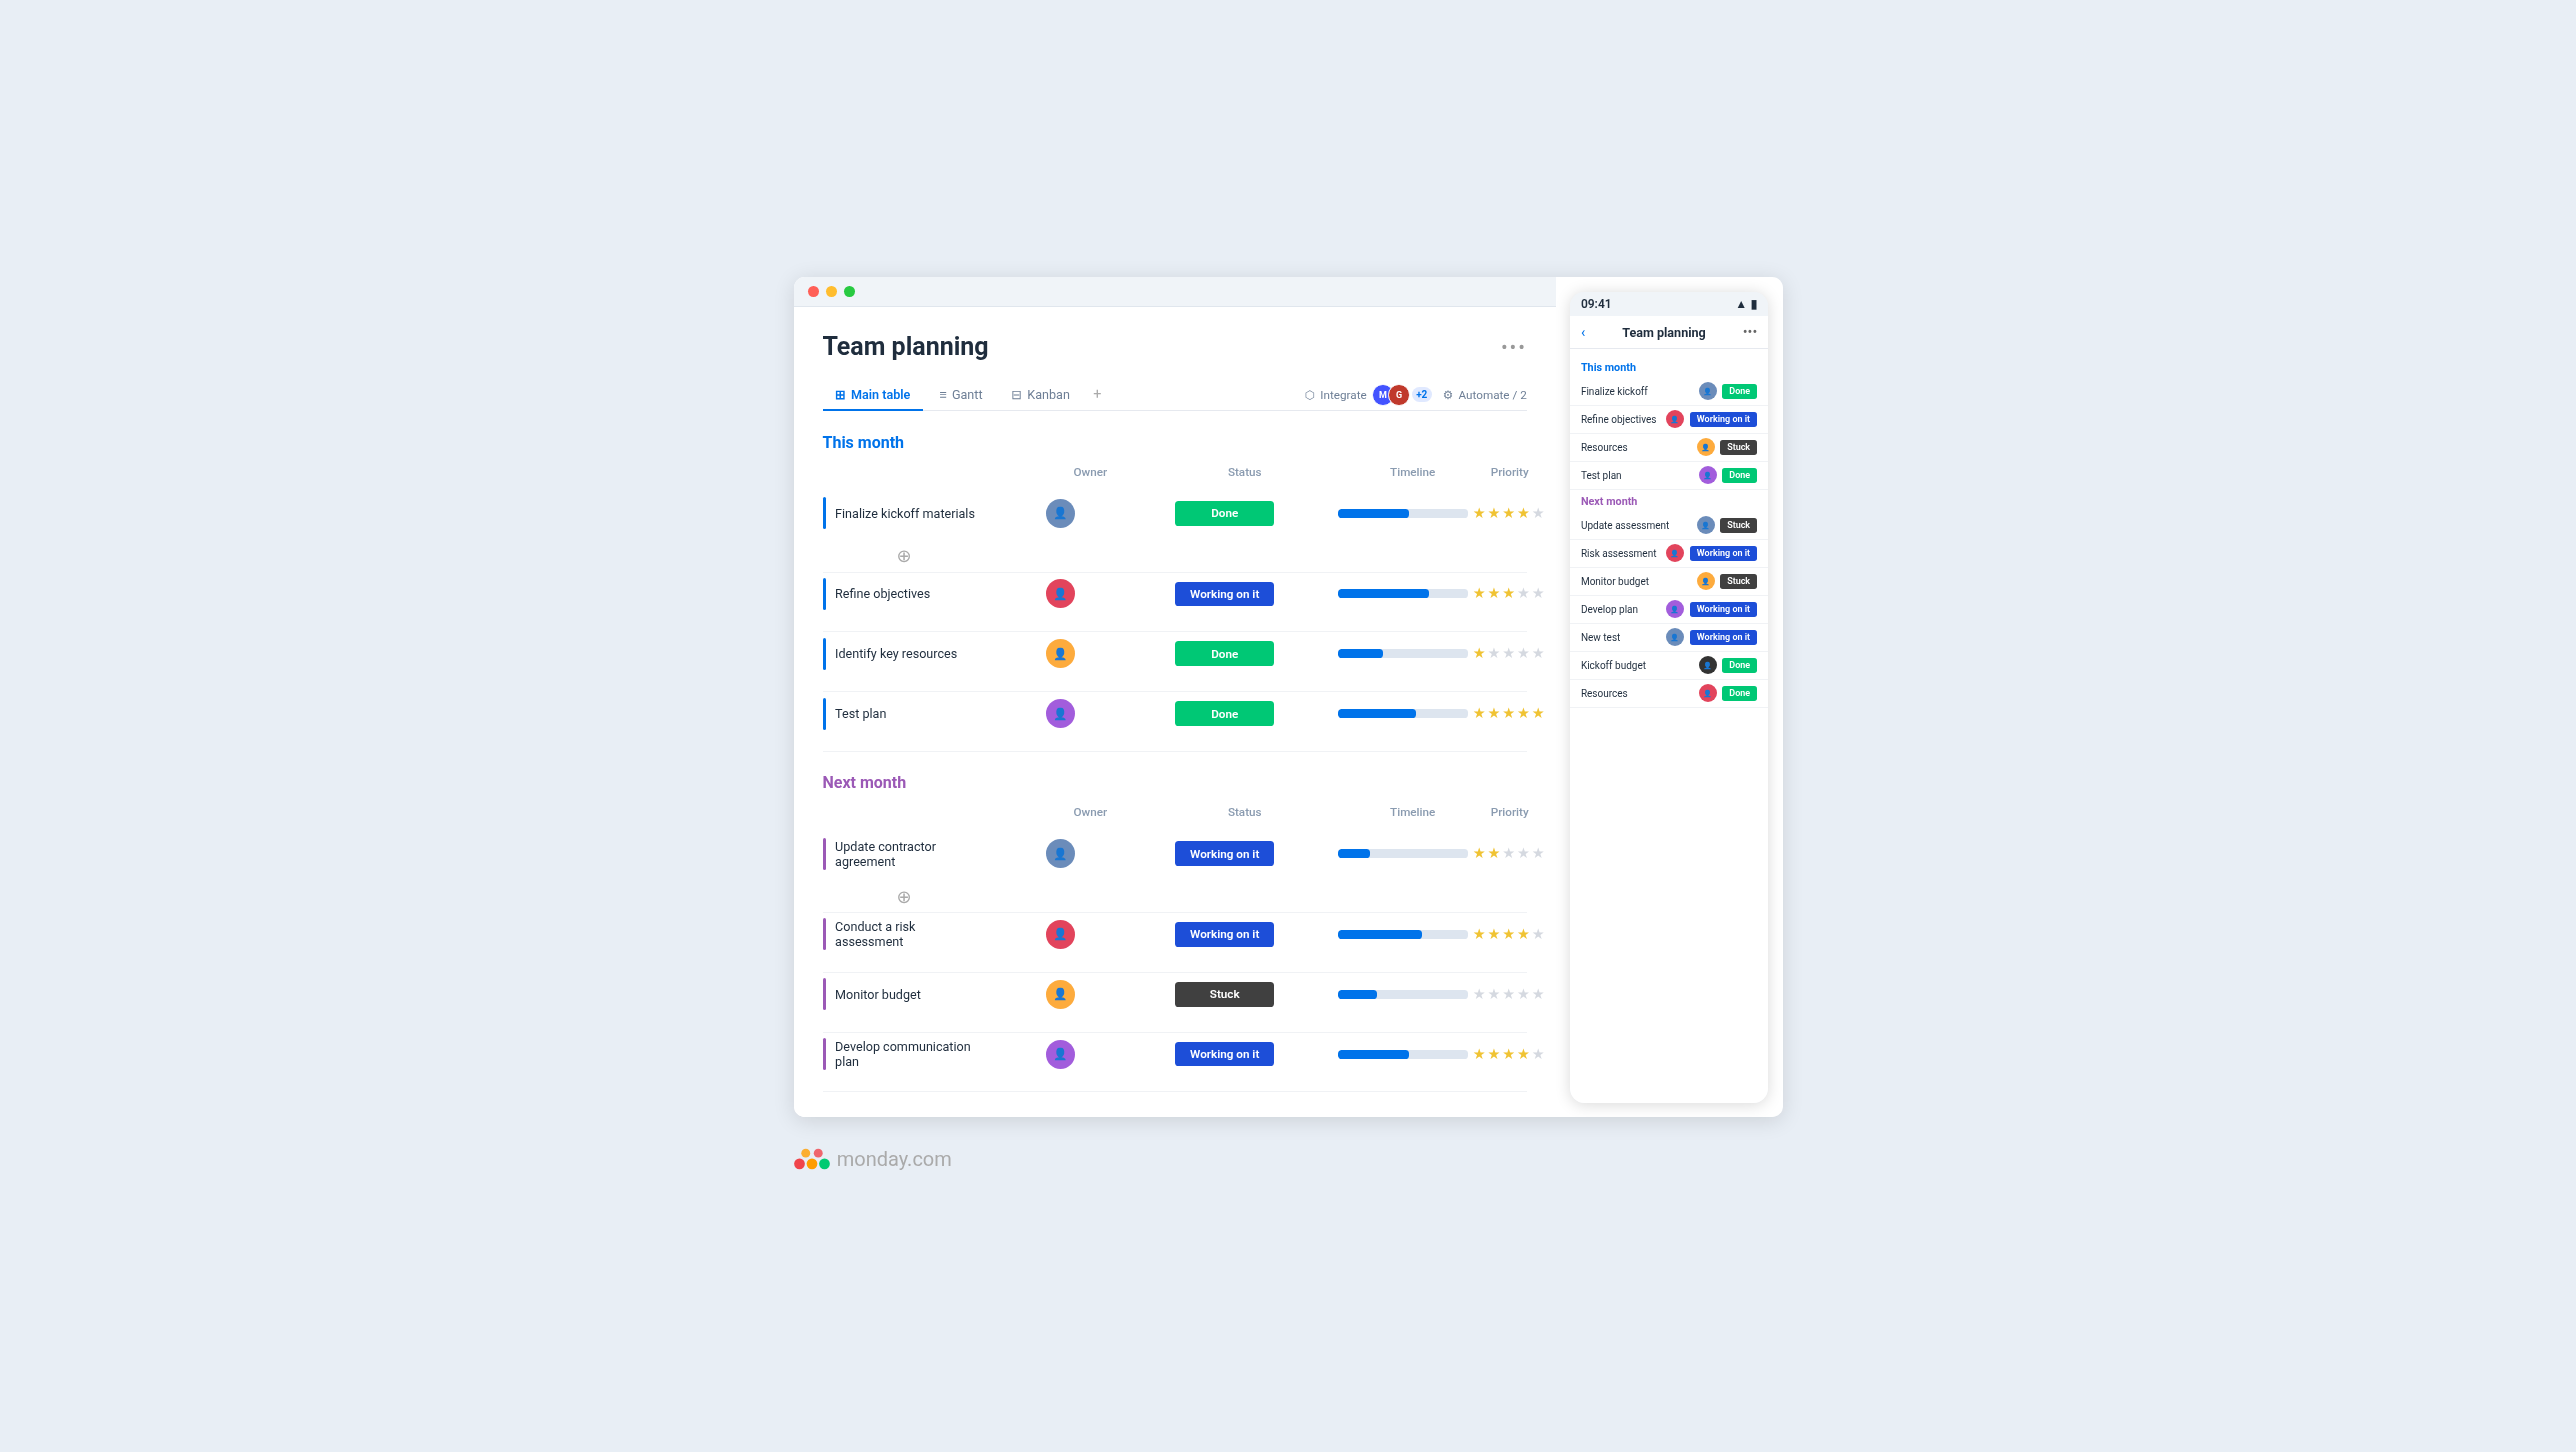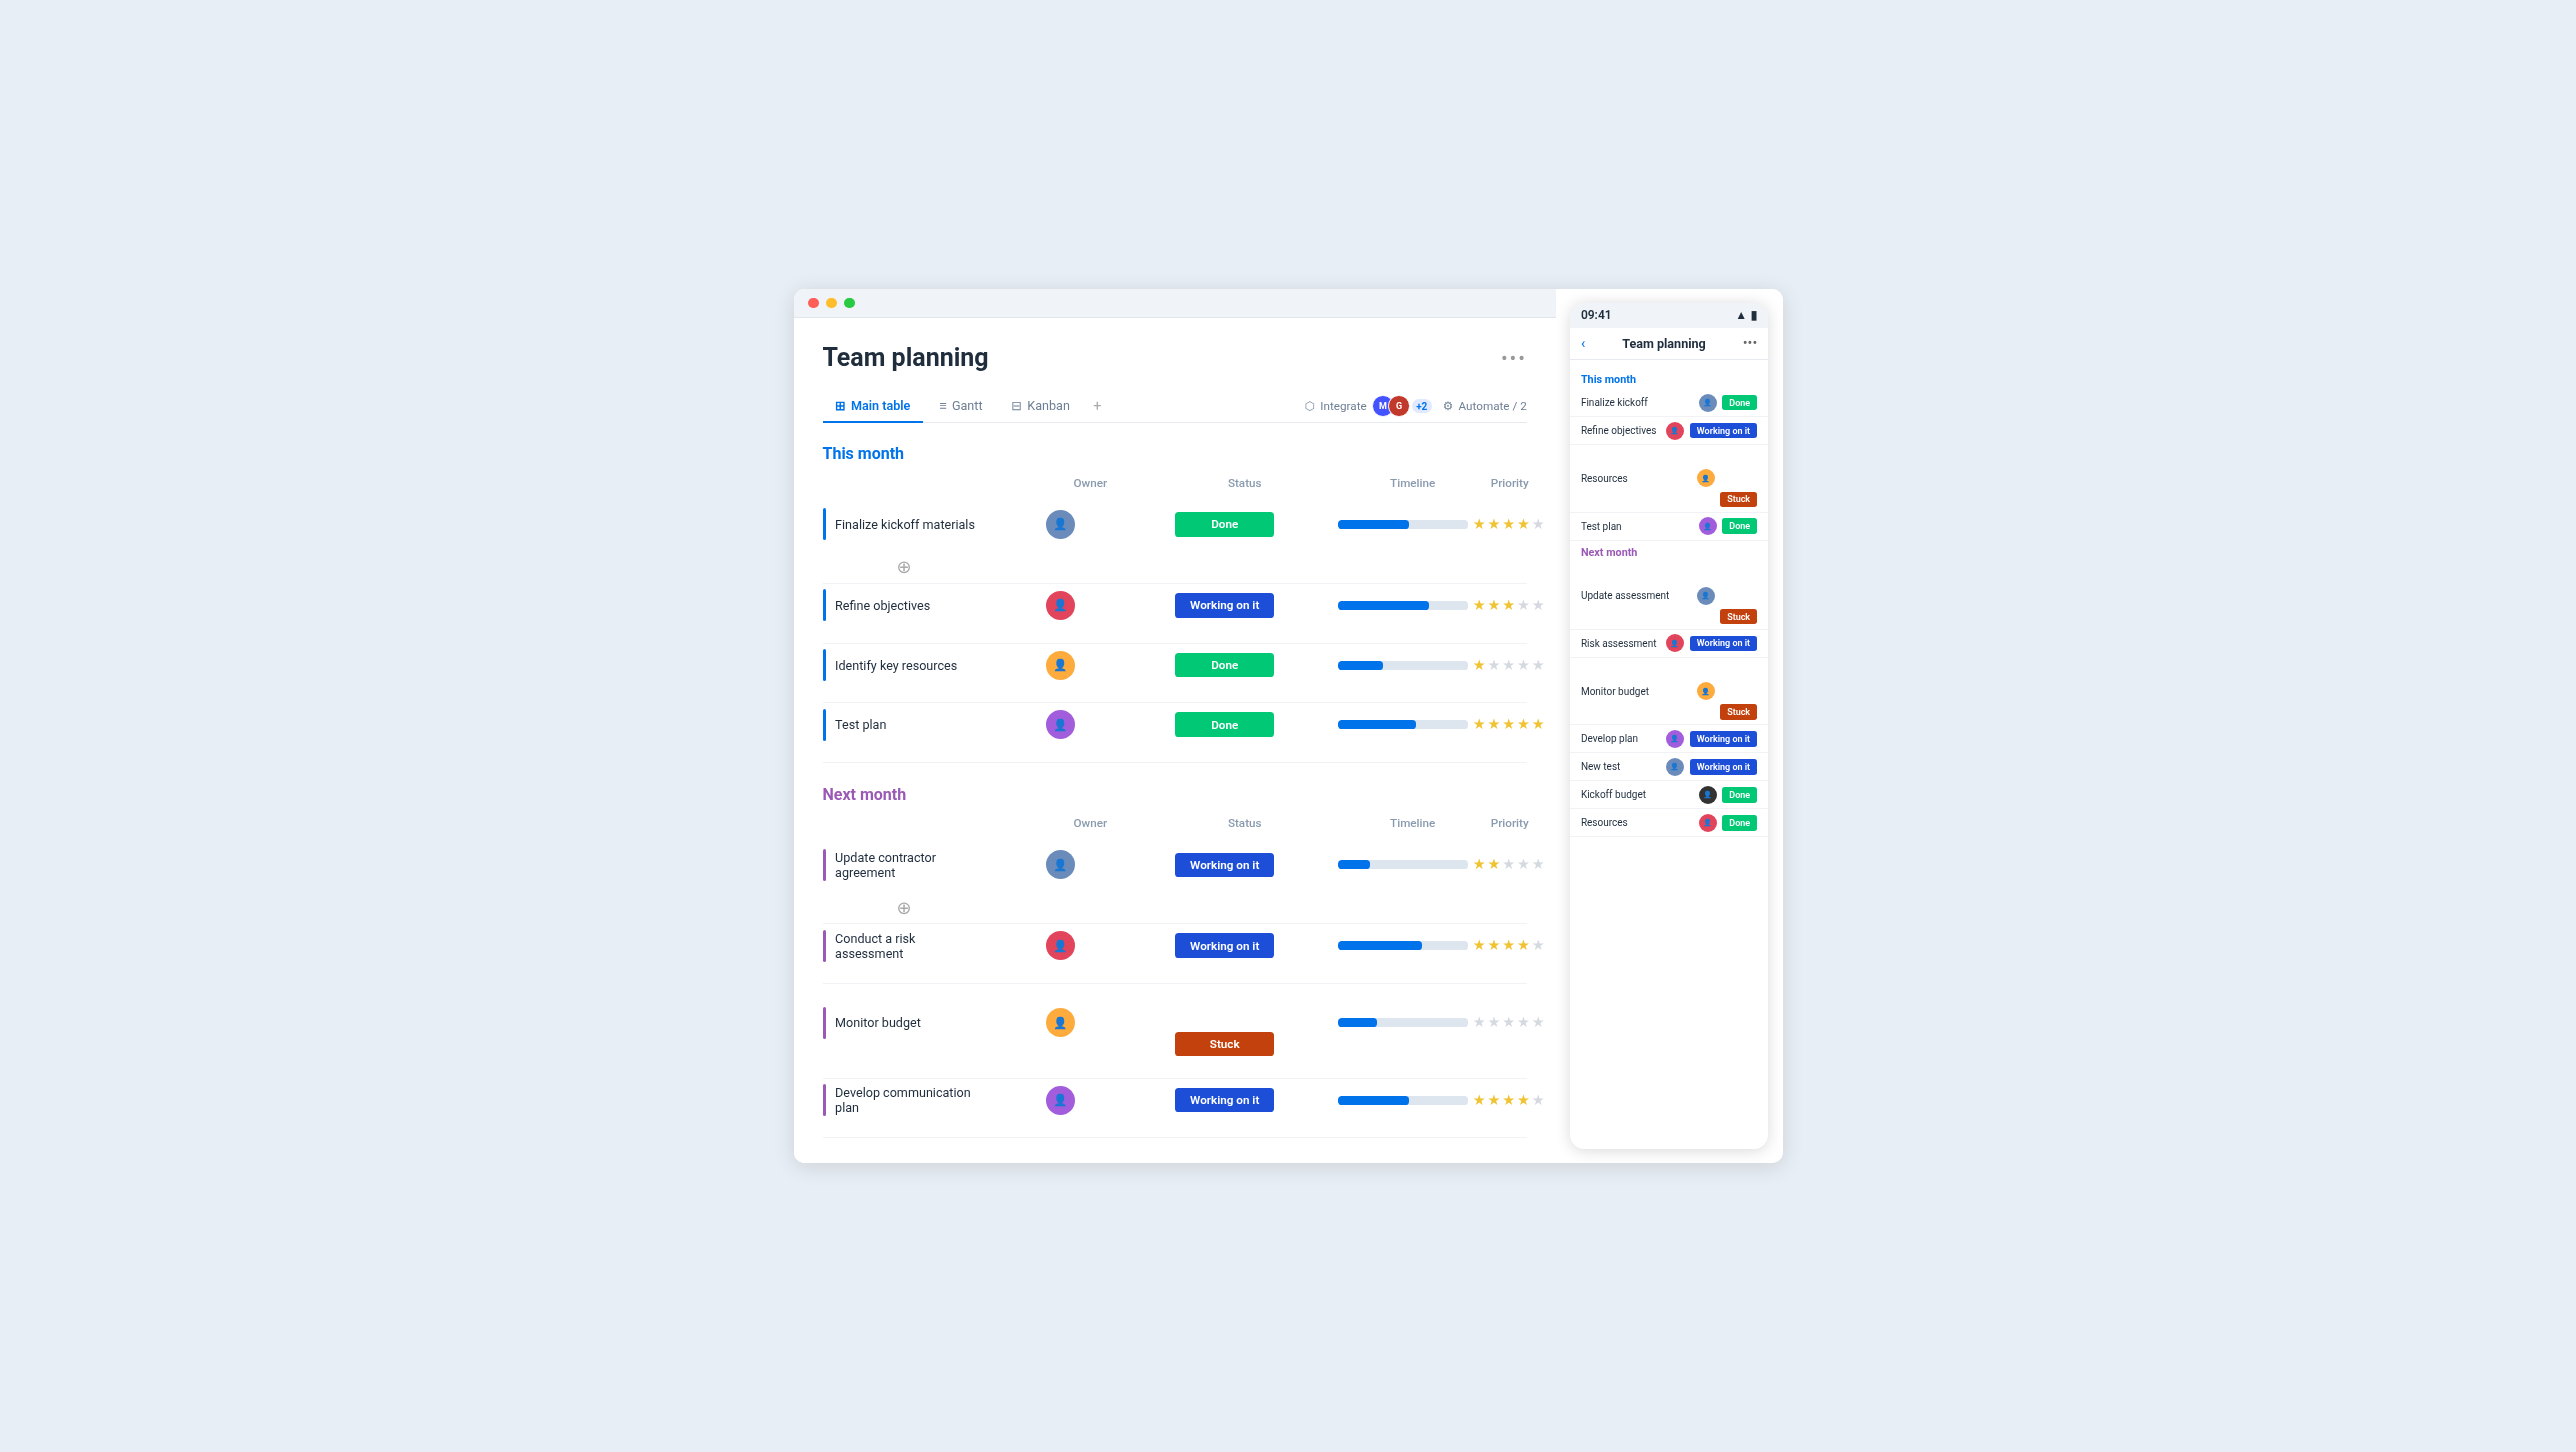--- a/index.html
+++ b/index.html
@@ -245,21 +245,21 @@
       border-radius: 3.6px;
       font-size: 11.7px;
       font-weight: 600;
       color: #fff;
       text-align: center;
       min-width: 99px;
     }
 
     .status-done { background: #00c875; }
     .status-working { background: #1d4ed8; }
-    .status-stuck { background: #c2410c; margin-top: 42px; }
+    .status-stuck { background: #404040; }
 
     .timeline-cell {
       padding: 0 7.2px;
     }
 
     .timeline-bar-bg {
       background: #dde5ef;
       border-radius: 3.6px;
       height: 9px;
       width: 100%;
@@ -794,14 +794,28 @@
         </div>
         <div class="mobile-row">
           <span class="mobile-row-name">Resources</span>
           <div class="mobile-avatar" style="background:#e2445c;">👤</div>
           <div class="mobile-status-pill status-done">Done</div>
         </div>
       </div>
     </div>
   </div>
 
+  <div class="logo-area">
+    <div class="logo-icon">
+      <svg width="36" height="25" viewBox="0 0 40 28">
+        <ellipse cx="6" cy="20" rx="6" ry="6" fill="#f0444b"></ellipse>
+        <ellipse cx="20" cy="20" rx="6" ry="6" fill="#ff9d00"></ellipse>
+        <ellipse cx="34" cy="20" rx="6" ry="6" fill="#00ca72"></ellipse>
+        <ellipse cx="13" cy="8" rx="5" ry="5" fill="#ff9d00" opacity="0.8"></ellipse>
+        <ellipse cx="27" cy="8" rx="5" ry="5" fill="#f0444b" opacity="0.8"></ellipse>
+      </svg>
+    </div>
+    <div class="logo-text">
+      <span>monday</span><span>.com</span>
+    </div>
+  </div>
 </div>
 
 
 </body></html>

